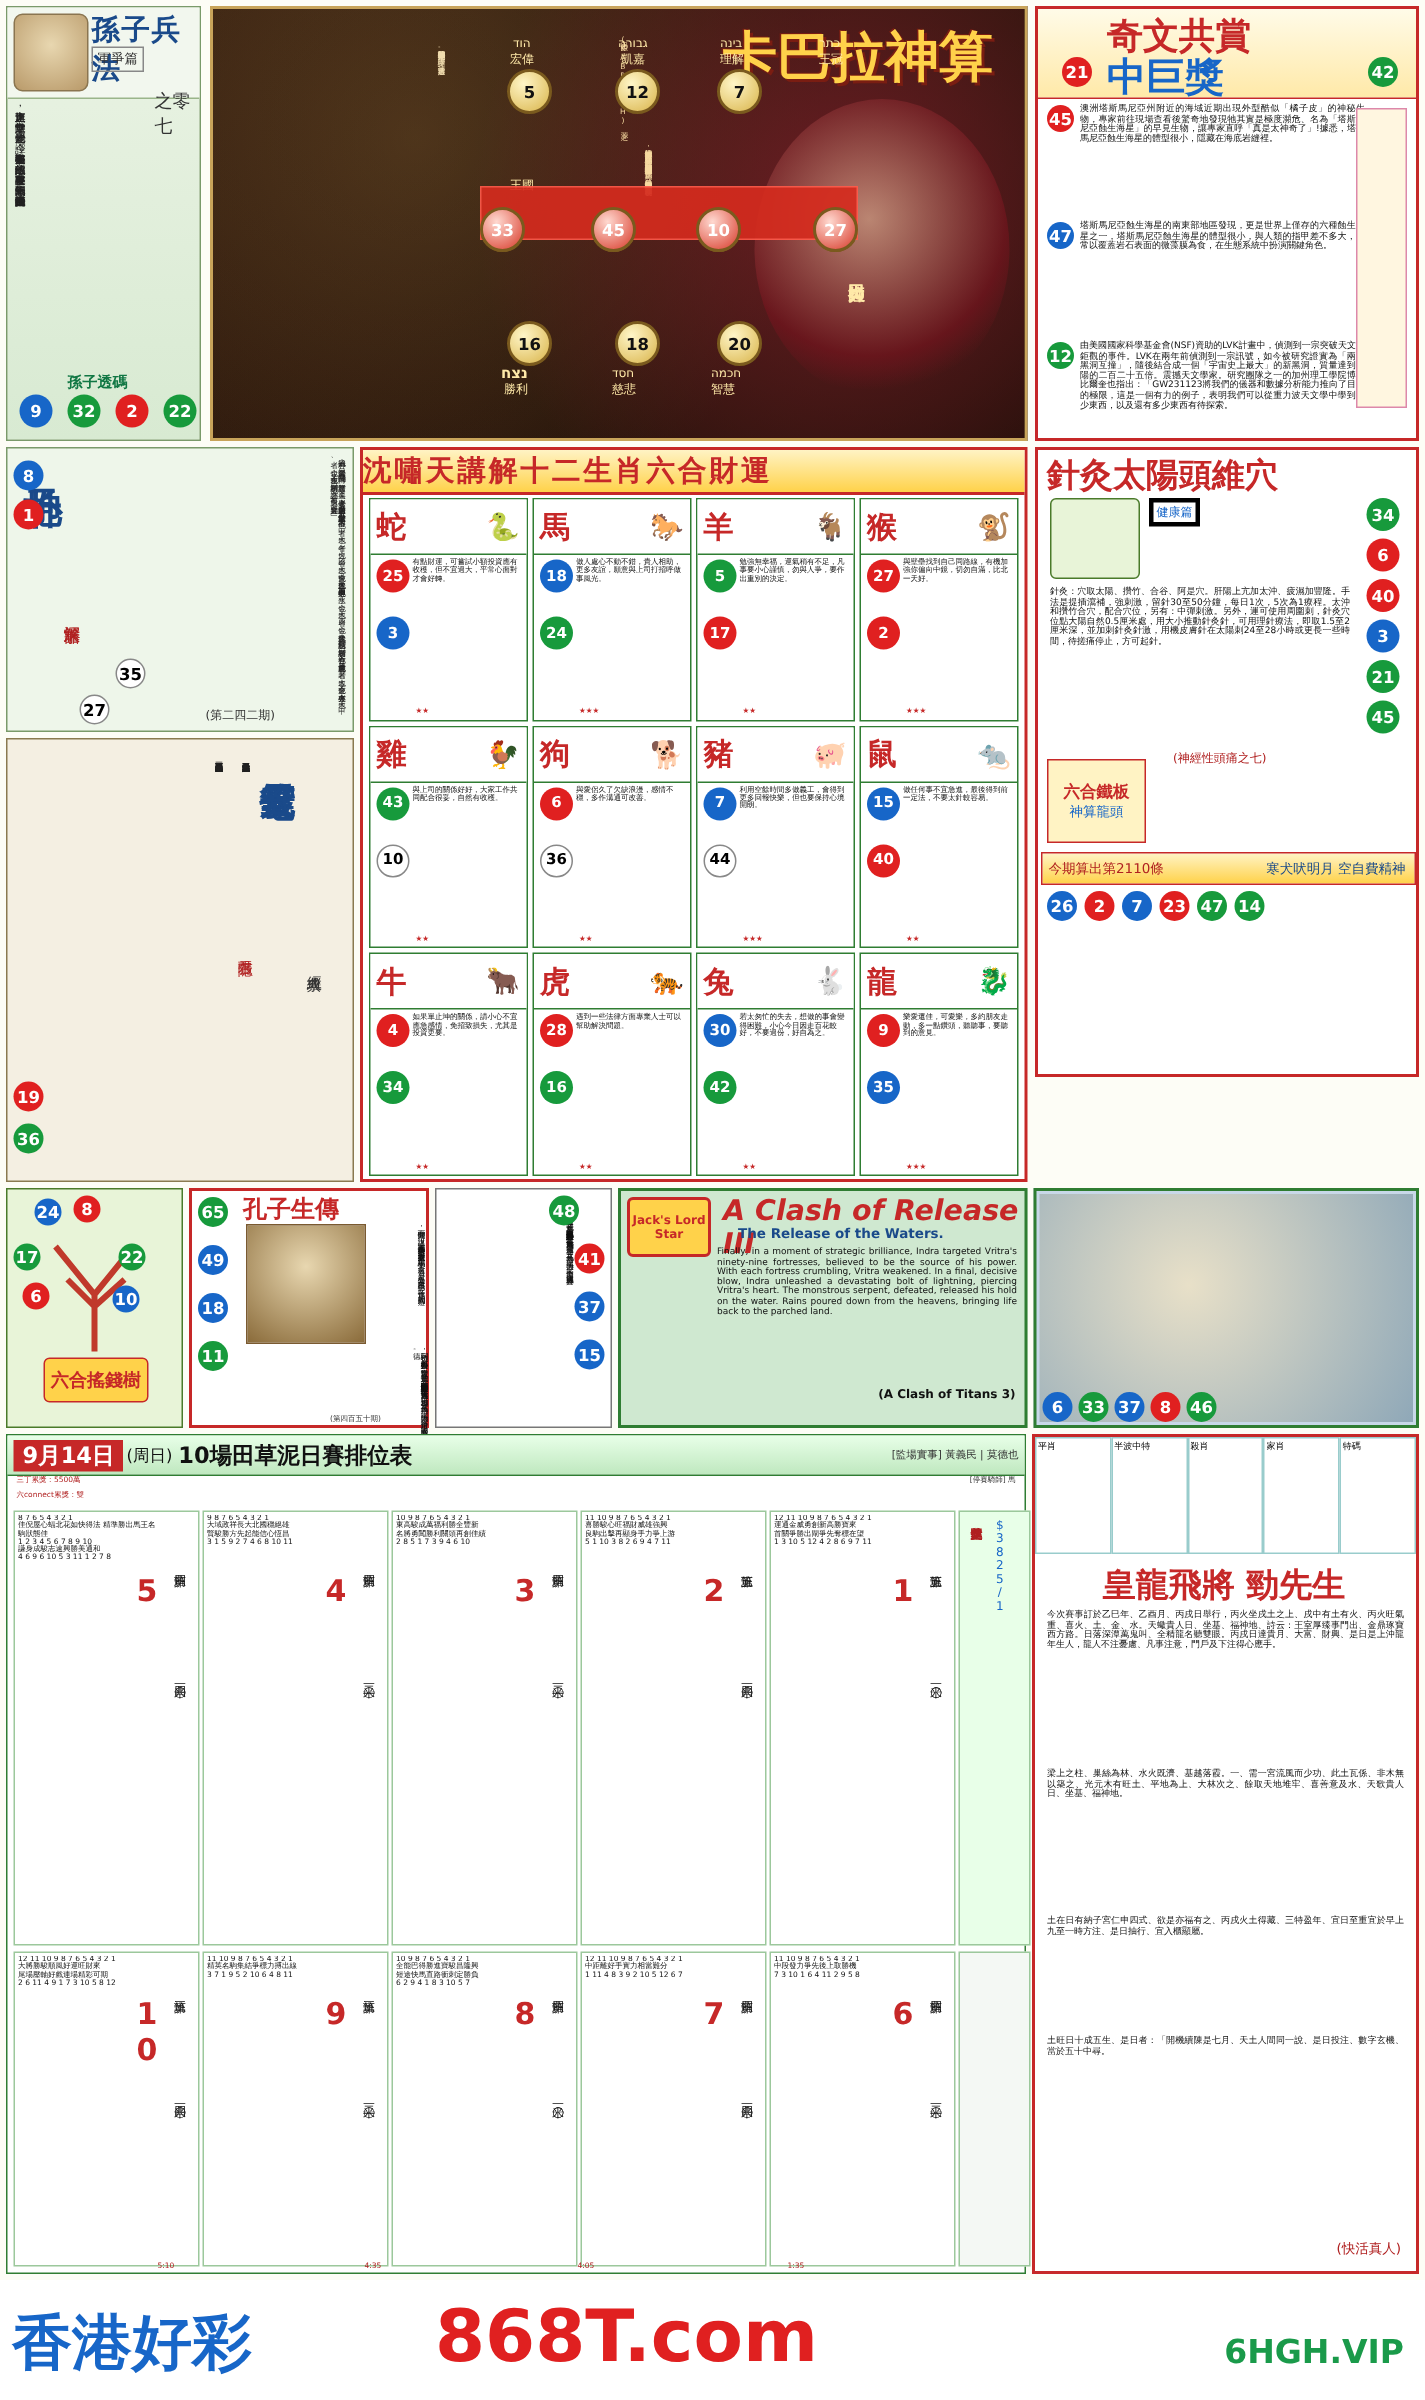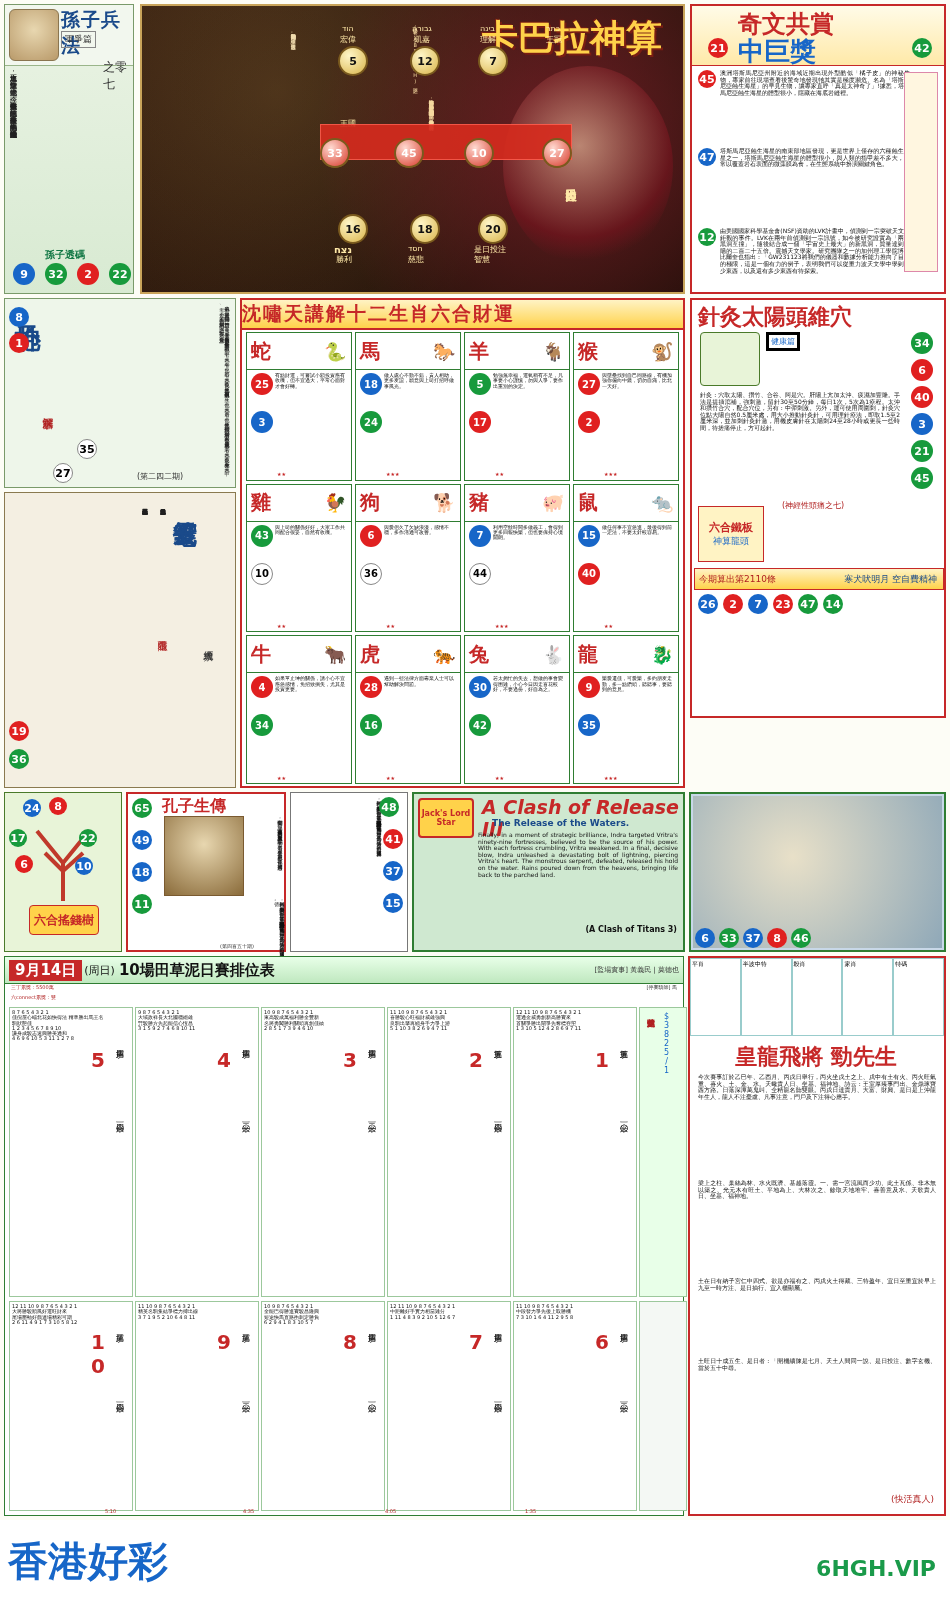--- a/index.html
+++ b/index.html
@@ -113,21 +113,21 @@
 
     <div class="node" style="left:196px;top:208px;">16</div>
     <div class="abs" style="left:192px;top:238px;font-size:10px;color:#ffe9a8;font-weight:bold;">נצח</div>
     <div class="abs" style="left:194px;top:248px;font-size:8px;color:#ffe9a8;">勝利</div>
 
     <div class="node" style="left:268px;top:208px;">18</div>
     <div class="abs" style="left:266px;top:238px;font-size:8px;color:#ffe9a8;">חסד</div>
     <div class="abs" style="left:266px;top:248px;font-size:8px;color:#ffe9a8;">慈悲</div>
 
     <div class="node" style="left:336px;top:208px;">20</div>
-    <div class="abs" style="left:332px;top:238px;font-size:8px;color:#ffe9a8;">是日投注</div>
+    <div class="abs" style="left:332px;top:238px;font-size:8px;color:#ffe9a8;">חכמה</div>
     <div class="abs" style="left:332px;top:248px;font-size:8px;color:#ffe9a8;">智慧</div>
 
     <div class="redbar" style="left:178px;top:118px;width:250px;height:34px;opacity:.92;"></div>
     <div class="node" style="left:178px;top:132px;background:radial-gradient(circle at 35% 30%,#ffd9d0,#d83a2a);color:#fff;z-index:3;">33</div>
     <div class="node" style="left:252px;top:132px;background:radial-gradient(circle at 35% 30%,#ffd9d0,#d83a2a);color:#fff;z-index:3;">45</div>
     <div class="node" style="left:322px;top:132px;background:radial-gradient(circle at 35% 30%,#ffd9d0,#d83a2a);color:#fff;z-index:3;">10</div>
     <div class="node" style="left:400px;top:132px;background:radial-gradient(circle at 35% 30%,#ffd9d0,#d83a2a);color:#fff;z-index:3;">27</div>
   </div>
 
   <div class="abs" id="news">
@@ -360,21 +360,21 @@
     <div class="abs vert tiny" style="left:120px;top:22px;width:34px;height:80px;color:#111;">齊聞而懼，謀沮之。於是選齊國美女八十人，衣文衣而舞康樂，文馬三十駟，遺魯君。魯君受之，三日不聽政。孔子遂行，周遊列國。</div>
     <div class="abs tiny" style="left:92px;bottom:1px;color:#333;">(第四百五十期)</div>
     <span class="ball green abs" style="width:20px;height:20px;left:4px;top:4px;">65</span>
     <span class="ball blue abs" style="width:20px;height:20px;left:4px;top:36px;">49</span>
     <span class="ball blue abs" style="width:20px;height:20px;left:4px;top:68px;">18</span>
     <span class="ball green abs" style="width:20px;height:20px;left:4px;top:100px;">11</span>
   </div>
 
   <div class="abs" id="lianzi">
     <div class="abs vert tiny" style="left:6px;top:4px;width:84px;height:150px;color:#111;">回到特也，樂台對魯君公說：「當今世之賢，莫如孔子矣。」於是齊魯兩國大夫即與孔子談論治國之道，孔子遂被任為大司寇，攝行相事。孔子治魯三月，魯國大治，路不拾遺，國人皆服其德。</div>
-    <span class="ball green abs" style="width:20px;height:20px;right:8px;top:4px;">48</span>
+    <span class="ball green abs" style="width:20px;height:20px;right:21px;top:4px;">48</span>
     <span class="ball red abs" style="width:20px;height:20px;right:4px;top:36px;">41</span>
     <span class="ball blue abs" style="width:20px;height:20px;right:4px;top:68px;">37</span>
     <span class="ball blue abs" style="width:20px;height:20px;right:4px;top:100px;">15</span>
   </div>
 
   <div class="abs" id="titans">
     <div class="abs" style="left:4px;top:4px;width:56px;height:40px;background:#ffd24a;border:2px solid #c62828;border-radius:4px;display:flex;align-items:center;justify-content:center;font-size:8px;font-weight:bold;color:#c62828;text-align:center;">Jack's Lord Star</div>
     <div class="abs" style="left:68px;top:2px;font-size:19px;font-weight:bold;color:#c62828;font-style:italic;">A Clash of Release III</div>
     <div class="abs" style="left:78px;top:24px;font-size:9px;font-weight:bold;color:#1a4a8a;">The Release of the Waters.</div>
     <div class="abs xs" style="left:64px;top:38px;width:200px;color:#111;text-align:justify;">Finally, in a moment of strategic brilliance, Indra targeted Vritra's ninety-nine fortresses, believed to be the source of his power. With each fortress crumbling, Vritra weakened. In a final, decisive blow, Indra unleashed a devastating bolt of lightning, piercing Vritra's heart. The monstrous serpent, defeated, released his hold on the water. Rains poured down from the heavens, bringing life back to the parched land.</div>
@@ -493,16 +493,17 @@
     <div class="abs" style="left:6px;top:84px;width:240px;text-align:center;font-size:22px;font-weight:bold;color:#c62828;">皇龍飛將 勁先生</div>
     <div class="abs xs" style="left:8px;top:116px;width:238px;color:#111;text-align:justify;">今次賽事訂於乙巳年、乙酉月、丙戌日舉行，丙火坐戌土之上、戌中有土有火、丙火旺氣重、喜火、土、金、水。天蠍貴人日、坐基、福神地、詩云：王室厚臻事門出、金鼎琢寶西方路。日落深潭萬鬼叫、全精龍名聽雙眼。丙戌日達貴月、大富、財興、是日是上沖龍年生人，龍人不注憂慮、凡事注意，門戶及下注得心應手。</div>
     <div class="abs xs" style="left:8px;top:222px;width:238px;color:#111;text-align:justify;">梁上之柱、巢絲為林、水火既濟、基越落霞。一、需一宮流風而少功、此土瓦係、非木無以築之、光元木有旺土、平地為上、大林次之、餘取天地堆牢、喜善意及水、天歌貴人日、坐基、福神地。</div>
     <div class="abs xs" style="left:8px;top:320px;width:238px;color:#111;text-align:justify;">土在日有納子宮仁申四式、欲是亦福有之、丙戌火土得藏、三特盈年、宜日至重宜於早上九至一時方注、是日抽行、宜入櫃顯屬。</div>
     <div class="abs xs" style="left:8px;top:400px;width:238px;color:#111;text-align:justify;">土旺日十成五生、是日者：「開機續陳是七月、天土人間同一說、是日投注、數字玄機、當於五十中尋。</div>
     <div class="abs" style="right:10px;bottom:8px;font-size:9px;color:#b02020;">(快活真人)</div>
   </div>
 
   <div class="abs" id="bottombar">
     <div class="abs" style="left:8px;top:14px;font-size:40px;font-weight:bold;color:#1766c8;">香港好彩</div>
+    <div class="abs" style="left:290px;top:10px;font-size:48px;font-weight:bold;color:#e02020;">868T.com</div>
     <div class="abs" style="right:14px;top:36px;font-size:22px;font-weight:bold;color:#1a9a4a;">6HGH.VIP</div>
   </div>
 
 </div>
 
 </body></html>

